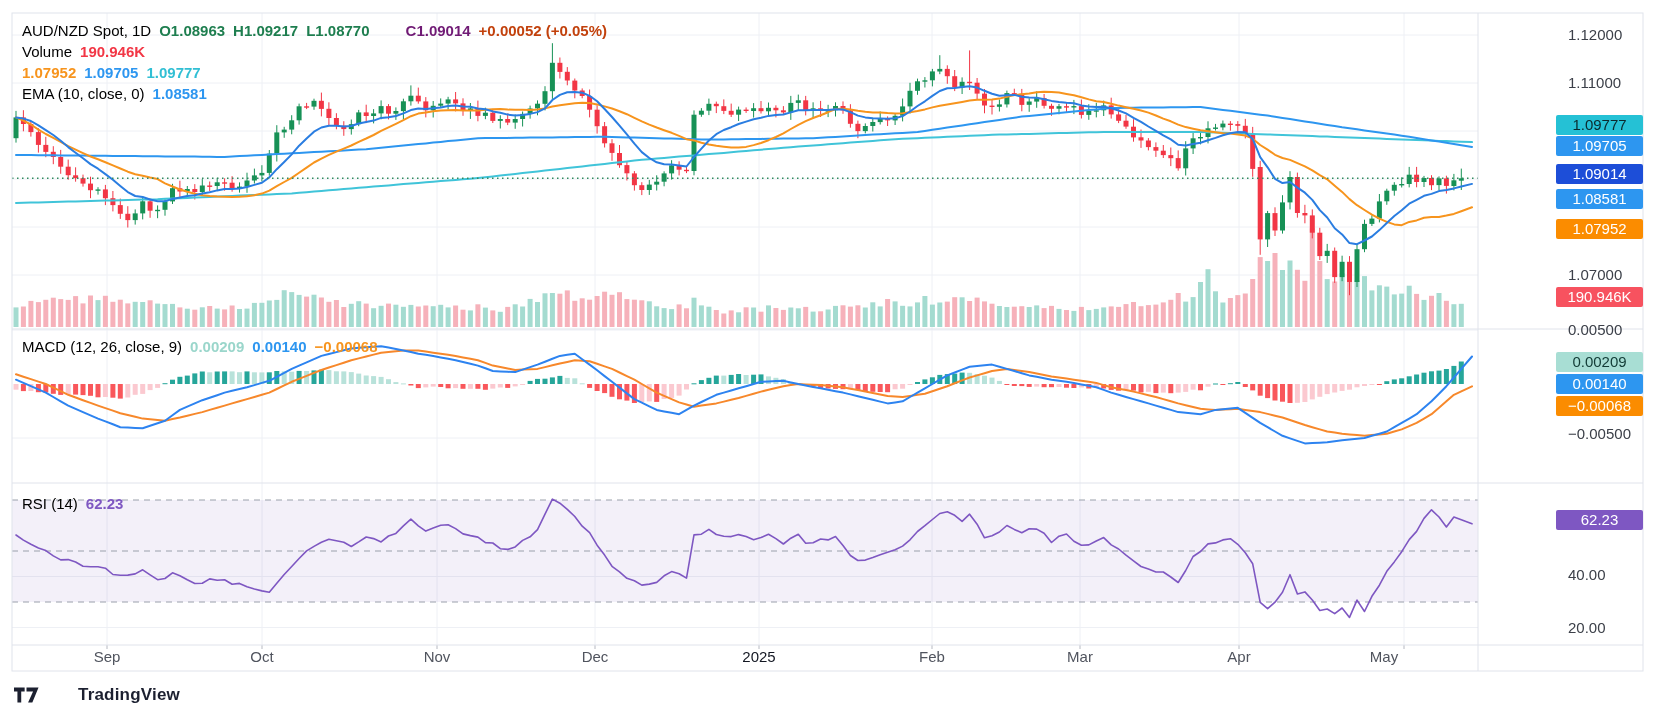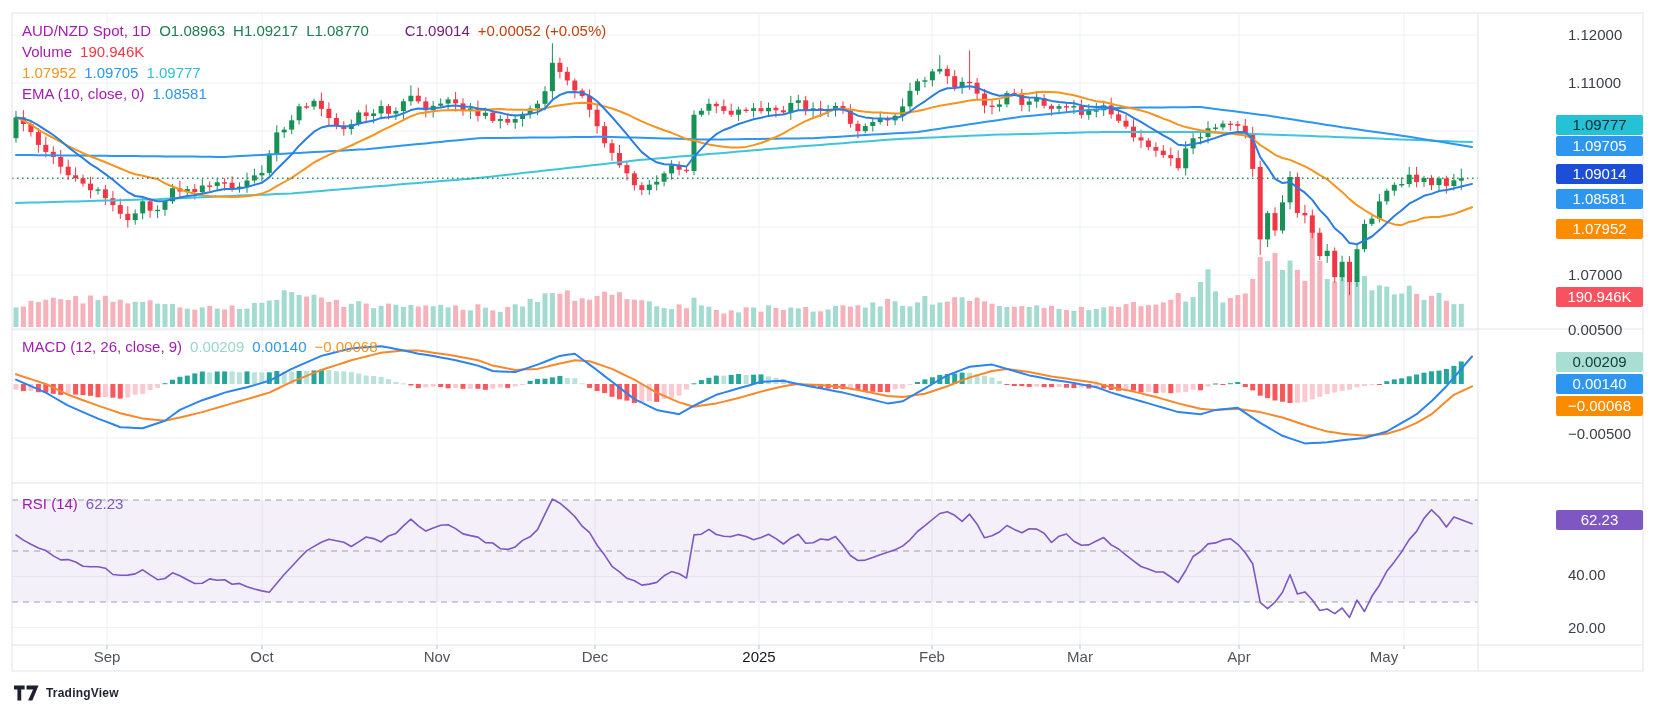--- a/index.html
+++ b/index.html
@@ -1,30 +1,30 @@
 <!DOCTYPE html>
 <html><head>
 <meta charset="utf-8">
 <style>
   html,body{margin:0;padding:0;background:#ffffff;}
   body{width:1656px;height:718px;position:relative;overflow:hidden;
        font-family:"Liberation Sans",sans-serif;-webkit-font-smoothing:antialiased;color:#131722;}
   #canvas{position:absolute;left:0;top:0;}
   .legend{position:absolute;left:22px;height:20px;line-height:20px;font-size:15px;
           display:flex;gap:8px;white-space:nowrap;z-index:5;color:#42464e;}
-  .legend .t{color:#a21caf;}
-  .legend .v{font-weight:400;}
+  .legend .t{color:#000000;}
+  .legend .v{font-weight:700;}
   .badge{position:absolute;left:1556px;width:87px;height:20px;line-height:20px;border-radius:2px;
          font-size:15px;text-align:center;color:#fff;z-index:6;}
   .tick{position:absolute;left:1568px;height:18px;line-height:18px;font-size:15px;color:#3c4049;z-index:4;}
   .tlabel{position:absolute;top:648px;height:18px;line-height:18px;font-size:15px;color:#50545e;
           transform:translateX(-50%);z-index:4;}
   .tlabel.year{font-weight:400;color:#131722;}
   .logo{position:absolute;left:14px;top:685px;display:flex;align-items:center;gap:7px;z-index:5;}
-  .logo-text{font-size:12px;font-weight:600;color:#1c2030;letter-spacing:0.2px;}
+  .logo-text{font-size:17px;font-weight:600;color:#1c2030;letter-spacing:0.2px;margin-left:32px;}
 </style>
 </head>
 <body>
 
 <svg id="canvas" width="1656" height="718">
     <line x1="107" y1="13" x2="107" y2="645" stroke="#eef0f5"></line>
     <line x1="107" y1="645" x2="107" y2="649" stroke="#b6b9c2"></line>
     <line x1="262" y1="13" x2="262" y2="645" stroke="#eef0f5"></line>
     <line x1="262" y1="645" x2="262" y2="649" stroke="#b6b9c2"></line>
     <line x1="437" y1="13" x2="437" y2="645" stroke="#eef0f5"></line>

